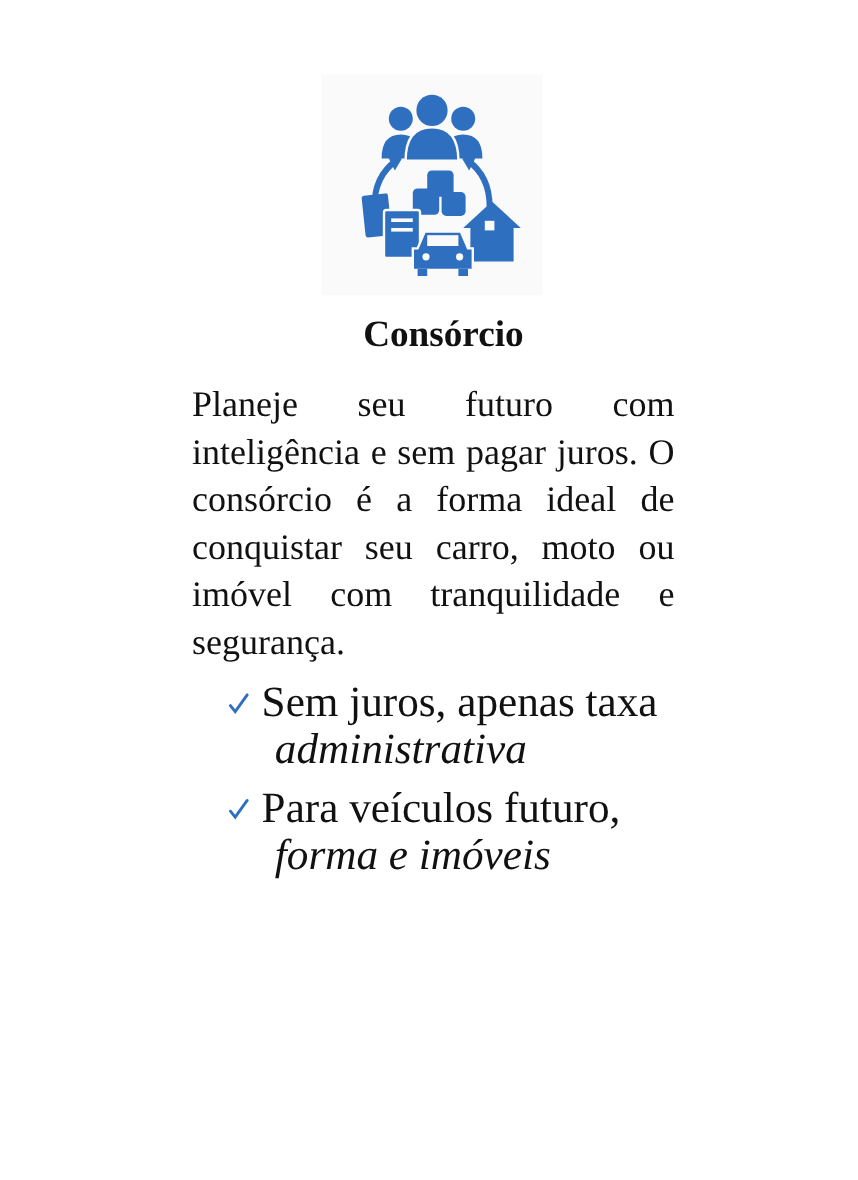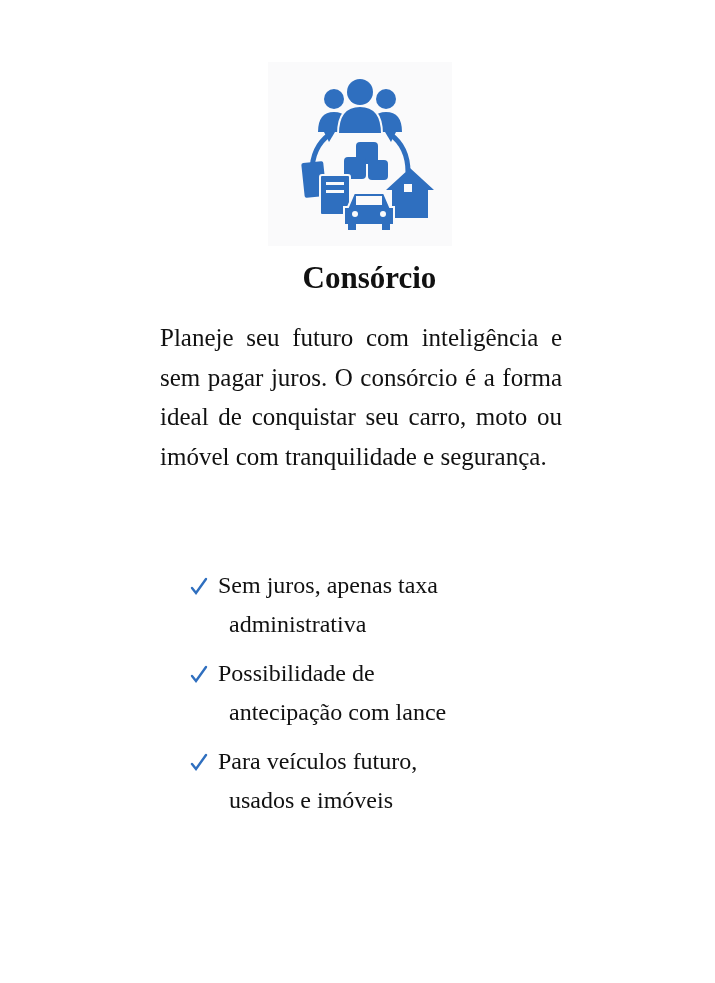--- a/index.html
+++ b/index.html
@@ -4,29 +4,29 @@
   <style>
     html, body { margin: 0; padding: 0; background: #ffffff; }
     body { width: 715px; height: 983px; position: relative; overflow: hidden;
            font-family: "Liberation Serif", "DejaVu Serif", serif; color: #111111; }
     .icon-box { position: absolute; left: 268px; top: 62px; width: 184px; height: 184px;
                 background: #fafafb; }
     .icon-box svg { width: 184px; height: 184px; display: block; }
     .title { position: absolute; left: 12px; width: 715px; top: 254px; text-align: center;
              font-weight: bold; font-size: 31px; line-height: 48px; }
     .intro { position: absolute; left: 160px; width: 402px; top: 318px;
-             font-size: 25px; line-height: 39.5px; text-align: justify;
+             font-size: 30px; line-height: 39.5px; text-align: justify;
              text-align-last: left; margin: 0; }
     .features { position: absolute; left: 190px; top: 566px; width: 380px;
                 list-style: none; margin: 0; padding: 0; }
-    .feature { position: relative; font-size: 24px; line-height: 39px;
+    .feature { position: relative; font-size: 36px; line-height: 39px;
                padding-left: 28px; margin-bottom: 10px; }
     .feature .check { position: absolute; left: 0; top: 11px; width: 20px; height: 20px; }
     .feature .text { display: block; }
-    .feature .line2 { display: block; padding-left: 11px; }
+    .feature .line2 { display: block; padding-left: 11px; font-style: italic; }
   </style>
 </head>
 <body>
 
 <div class="icon-box">
   <svg viewBox="0 0 184 184">
     <g fill="#2f6fbf" stroke="none">
 
       <circle cx="66" cy="37" r="10"></circle>
       <path d="M50 70 q0 -20 16 -20 q16 0 16 20 z"></path>
@@ -71,23 +71,16 @@
     <svg class="check" viewBox="0 0 20 20">
         <path d="M2 11 l4 5 l10 -14" fill="none" stroke="#2f6fbf" stroke-width="2.4" stroke-linecap="round"></path>
       </svg>
     <span class="text">Sem juros, apenas taxa</span>
     <span class="line2">administrativa</span>
   </li>
   <li class="feature">
     <svg class="check" viewBox="0 0 20 20">
         <path d="M2 11 l4 5 l10 -14" fill="none" stroke="#2f6fbf" stroke-width="2.4" stroke-linecap="round"></path>
       </svg>
-    <span class="text">Possibilidade de</span>
-    <span class="line2">antecipação com lance</span>
-  </li>
-  <li class="feature">
-    <svg class="check" viewBox="0 0 20 20">
-        <path d="M2 11 l4 5 l10 -14" fill="none" stroke="#2f6fbf" stroke-width="2.4" stroke-linecap="round"></path>
-      </svg>
     <span class="text">Para veículos futuro,</span>
-    <span class="line2">usados e imóveis</span>
+    <span class="line2">forma e imóveis</span>
   </li>
 </ul>
 
 </body></html>

